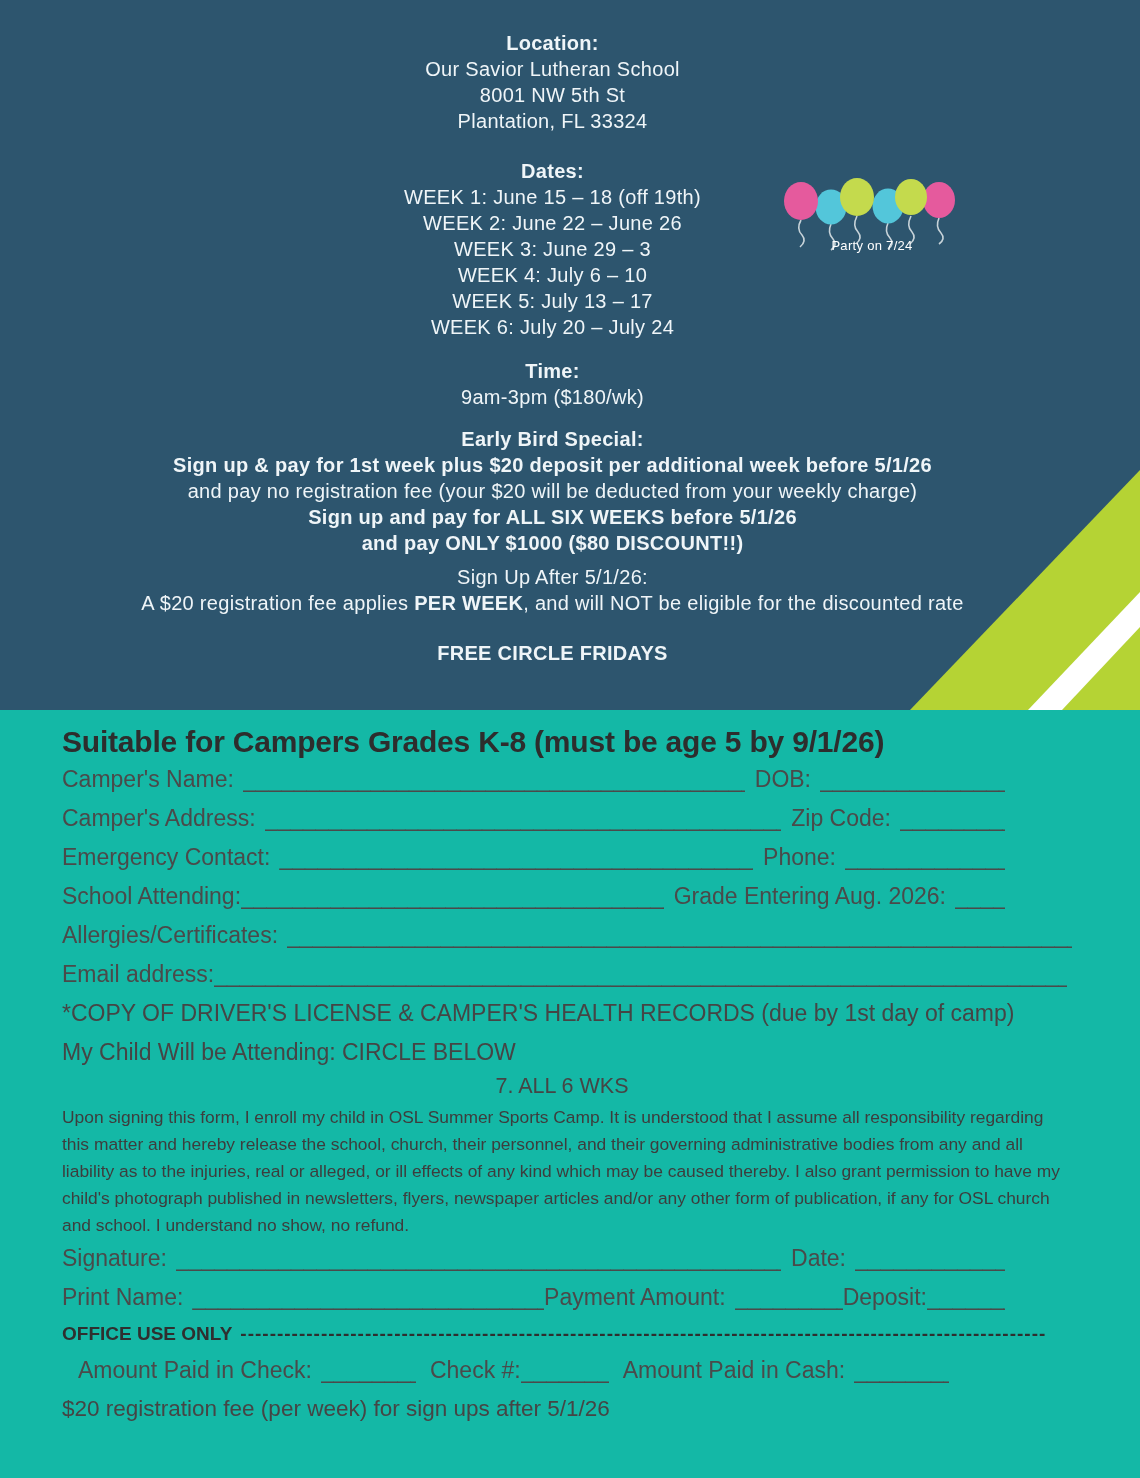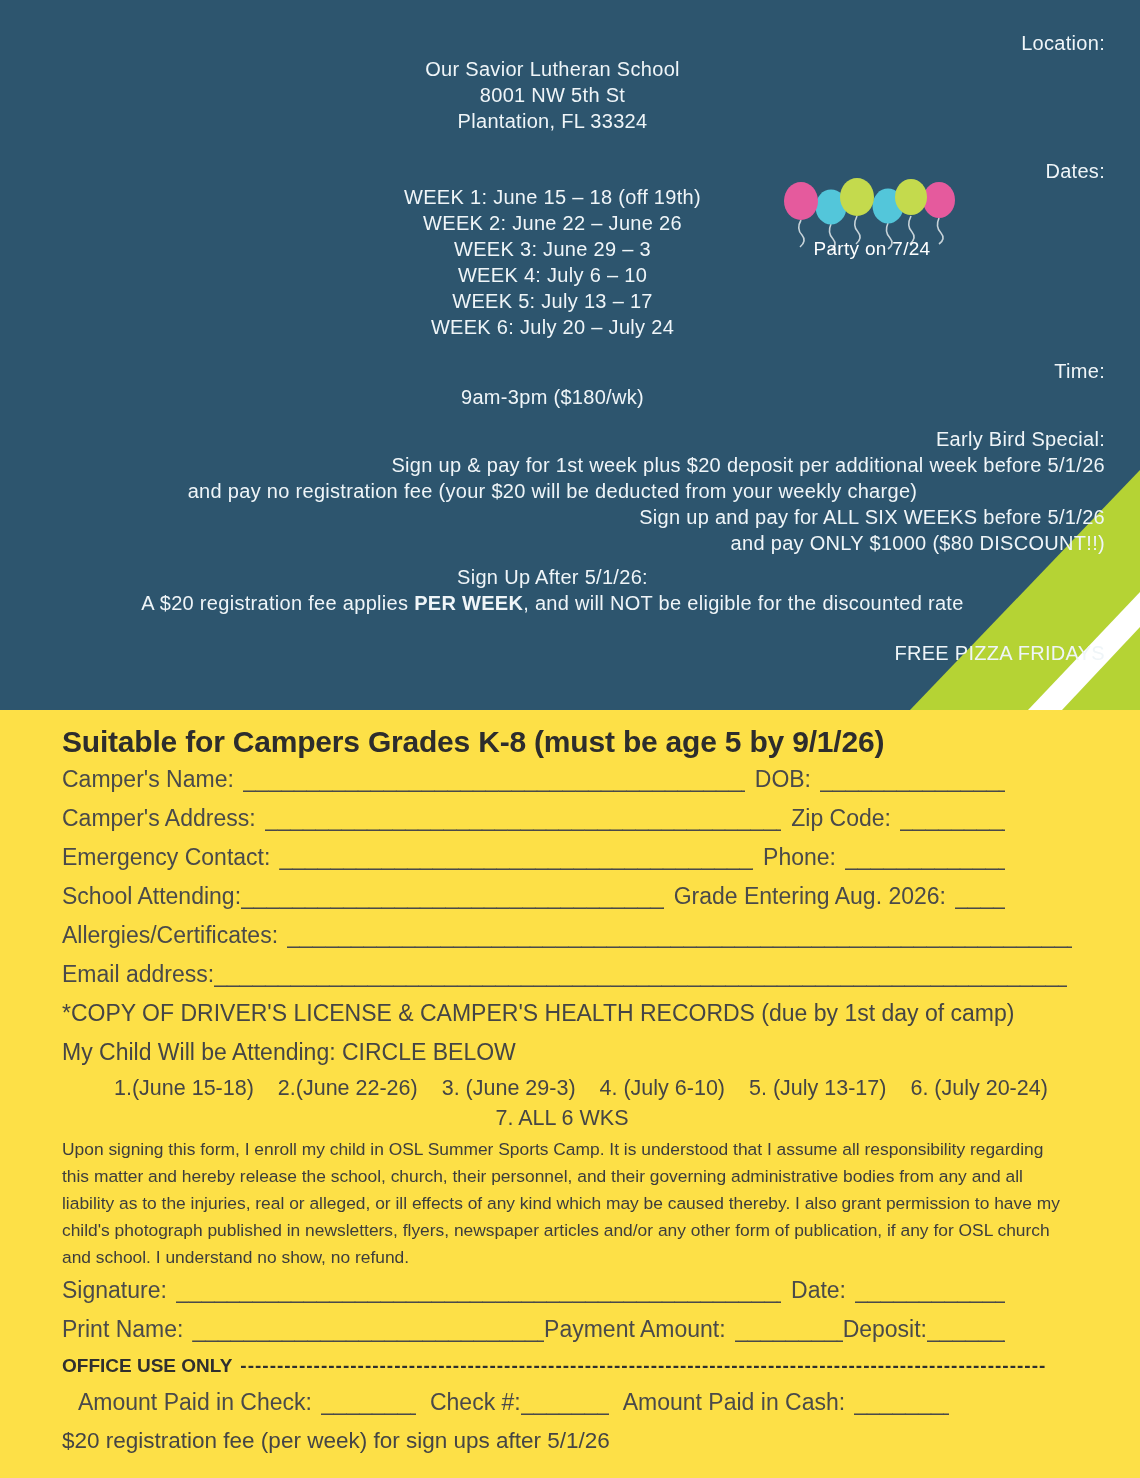--- a/index.html
+++ b/index.html
@@ -7,37 +7,37 @@
   body {
     position:relative; width:1140px; height:1478px; background:#ffffff;
     font-family:"Liberation Sans","DejaVu Sans",sans-serif; overflow:hidden;
   }
   
   .hero {
     position:absolute; left:0; top:0; width:1140px; height:710px;
     background:#2D556E; color:#EFF5F8; overflow:hidden;
   }
   .hero-text { position:relative; z-index:3; padding:30px 35px 0 0; text-align:center; }
-  .h-bold { font-weight:normal; font-size:20px; line-height:26px; letter-spacing:.3px;text-align:right; }
+  .h-bold { font-weight:bold; font-size:20px; line-height:26px; letter-spacing:.3px; }
   .h-line { font-weight:normal; font-size:20px; line-height:26px; letter-spacing:.3px; }
   .mt-dates { margin-top:24px; }
   .mt-time  { margin-top:18px; }
   .mt-eb    { margin-top:16px; }
   .mt-late  { margin-top:8px; }
   .mt-pizza { margin-top:24px; }
   .balloons { position:absolute; left:776px; top:174px; z-index:2; }
   .party {
     position:absolute; left:781px; top:238px; width:182px; z-index:2;
-    text-align:center; font-size:19px; color:#ffffff; letter-spacing:.3px;
+    text-align:center; font-size:13px; color:#ffffff; letter-spacing:.3px;
   }
   .corner { position:absolute; right:0; top:460px; z-index:1; }
   
   .sheet {
     position:absolute; left:0; top:710px; width:1140px; height:768px;
-    background:#fde047; color:#454545;
+    background:#14b8a6; color:#454545;
   }
   .inner { padding:14px 0 0 62px; }
   .title { font-size:30px; font-weight:bold; color:#2d2d2d; line-height:36px; letter-spacing:-0.2px; white-space:nowrap; }
   .frow {
     display:flex; align-items:baseline; width:943px; font-size:23px;
     line-height:39px; color:#4a4a4a; white-space:nowrap;
   }
   .lbl { flex:0 0 auto;text-align:right; }
   .lbl.sp { margin-right:9px; }
   .lbl.ml { margin-left:10px; }
@@ -77,21 +77,21 @@
 
     <div class="h-bold mt-eb">Early Bird Special:</div>
     <div class="h-bold">Sign up &amp; pay for 1st week plus $20 deposit per additional week before 5/1/26</div>
     <div class="h-line">and pay no registration fee (your $20 will be deducted from your weekly charge)</div>
     <div class="h-bold">Sign up and pay for ALL SIX WEEKS before 5/1/26</div>
     <div class="h-bold">and pay ONLY $1000 ($80 DISCOUNT!!)</div>
 
     <div class="h-line mt-late">Sign Up After 5/1/26:</div>
     <div class="h-line"><span>A $20 registration fee applies </span><span class="b">PER WEEK</span><span>, and will NOT be eligible for the discounted rate</span></div>
 
-    <div class="h-bold mt-pizza">FREE PIZZA FRIDAYS</div>
+    <div class="h-bold mt-pizza">FREE CIRCLE FRIDAYS</div>
   </div>
 
   <svg class="balloons" width="190" height="96" viewBox="0 0 190 96">
     <g stroke="#C7D3D9" stroke-width="1.6" fill="none">
       <path d="M25 46 q-5 9 1 15 q5 6 -2 12"></path>
       <path d="M55 50 q-4 9 2 15 q5 6 -2 11"></path>
       <path d="M81 42 q-5 10 1 16 q5 6 -2 12"></path>
       <path d="M112 49 q-4 9 2 15 q5 6 -2 11"></path>
       <path d="M135 42 q-5 10 1 16 q5 6 -2 12"></path>
       <path d="M163 44 q-4 9 2 15 q5 6 -2 11"></path>
@@ -149,28 +149,20 @@
     </div>
 
     <div class="frow" style="width:1005px">
       <span class="lbl">Email address:</span>
       <span class="blank grow"><span>________________________________________________________________________________________________________________________</span></span>
     </div>
 
     <div class="textline">*COPY OF DRIVER'S LICENSE &amp; CAMPER'S HEALTH RECORDS (due by 1st day of camp)</div>
     <div class="textline">My Child Will be Attending: CIRCLE BELOW</div>
 
-    <div class="circle-row">
-      <span>1.(June 15-18)</span>
-      <span>2.(June 22-26)</span>
-      <span>3. (June 29-3)</span>
-      <span>4. (July 6-10)</span>
-      <span>5. (July 13-17)</span>
-      <span>6. (July 20-24)</span>
-    </div>
     <div class="all-weeks">7. ALL 6 WKS</div>
 
     <p class="liability">Upon signing this form, I enroll my child in OSL Summer Sports Camp. It is understood that I assume all responsibility regarding this matter and hereby release the school, church, their personnel, and their governing administrative bodies from any and all liability as to the injuries, real or alleged, or ill effects of any kind which may be caused thereby. I also grant permission to have my child's photograph published in newsletters, flyers, newspaper articles and/or any other form of publication, if any for OSL church and school. I understand no show, no refund.</p>
 
     <div class="frow" style="line-height:39px">
       <span class="lbl sp">Signature:</span>
       <span class="blank grow"><span>________________________________________________________________________________________________________________________</span></span>
       <span class="lbl ml sp">Date:</span>
       <span class="blank" style="flex:0 0 150px"><span>________________________________________________________________________________________________________________________</span></span>
     </div>

